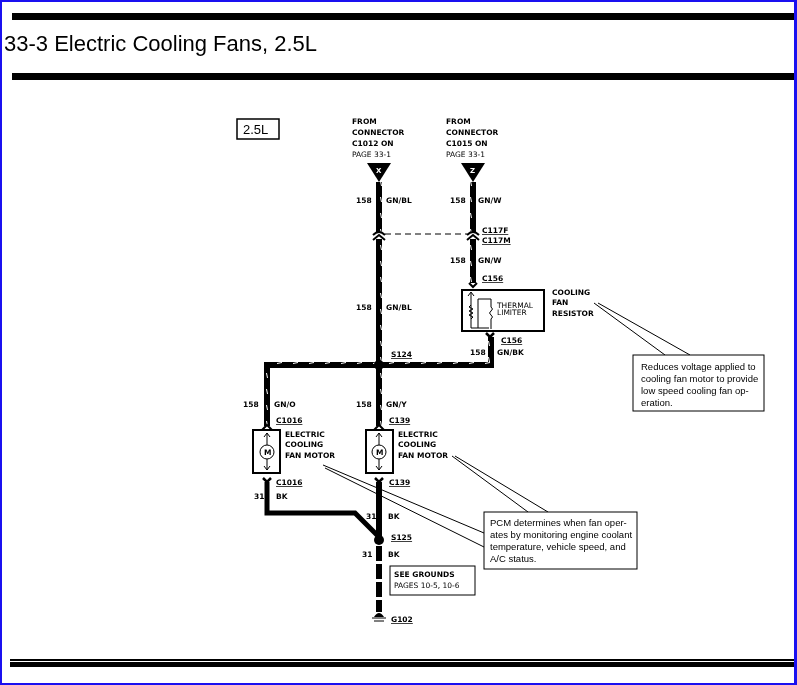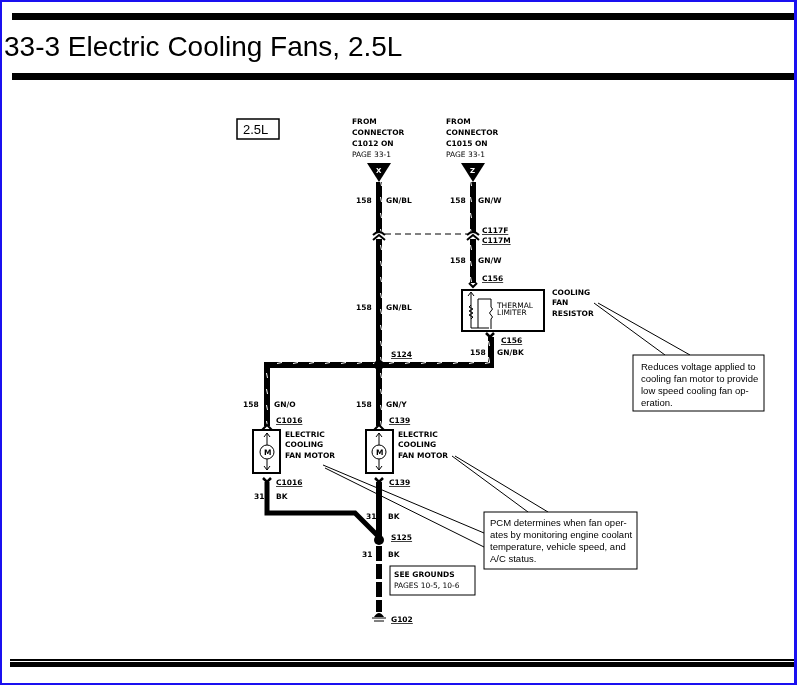--- a/index.html
+++ b/index.html
@@ -1,19 +1,19 @@
 <!DOCTYPE html>
 <html><head>
 <meta charset="utf-8">
 <style>
   html, body { margin: 0; padding: 0; background: #ffffff; }
   body { width: 797px; height: 685px; overflow: hidden; position: relative; }
   .frame { position: absolute; left: 0; top: 0; width: 797px; height: 685px; box-sizing: border-box; border: 2px solid #1a10f0; border-right-width: 3px; background: #fff; }
   .bar { position: absolute; background: #000; }
-  .title { position: absolute; left: 4px; top: 31px; font-family: "Liberation Sans", sans-serif; font-size: 28px; color: #000; white-space: nowrap; }
+  .title { position: absolute; left: 4px; top: 31px; font-family: "Liberation Sans", sans-serif; font-size: 22px; color: #000; white-space: nowrap; }
   svg { position: absolute; left: 0; top: 0; }
   .lbl { font-family: "DejaVu Sans", sans-serif; font-size: 7.5px; font-weight: bold; fill: #000; }
   .lbl-n { font-family: "DejaVu Sans", sans-serif; font-size: 7.5px; fill: #000; }
   .note { font-family: "Liberation Sans", sans-serif; font-size: 9.5px; fill: #000; }
   .tag { font-family: "Liberation Sans", sans-serif; font-size: 13px; fill: #000; }
   .tri-lbl { font-family: "DejaVu Sans", sans-serif; font-size: 7px; font-weight: bold; fill: #fff; }
 </style>
 </head>
 <body>
 

